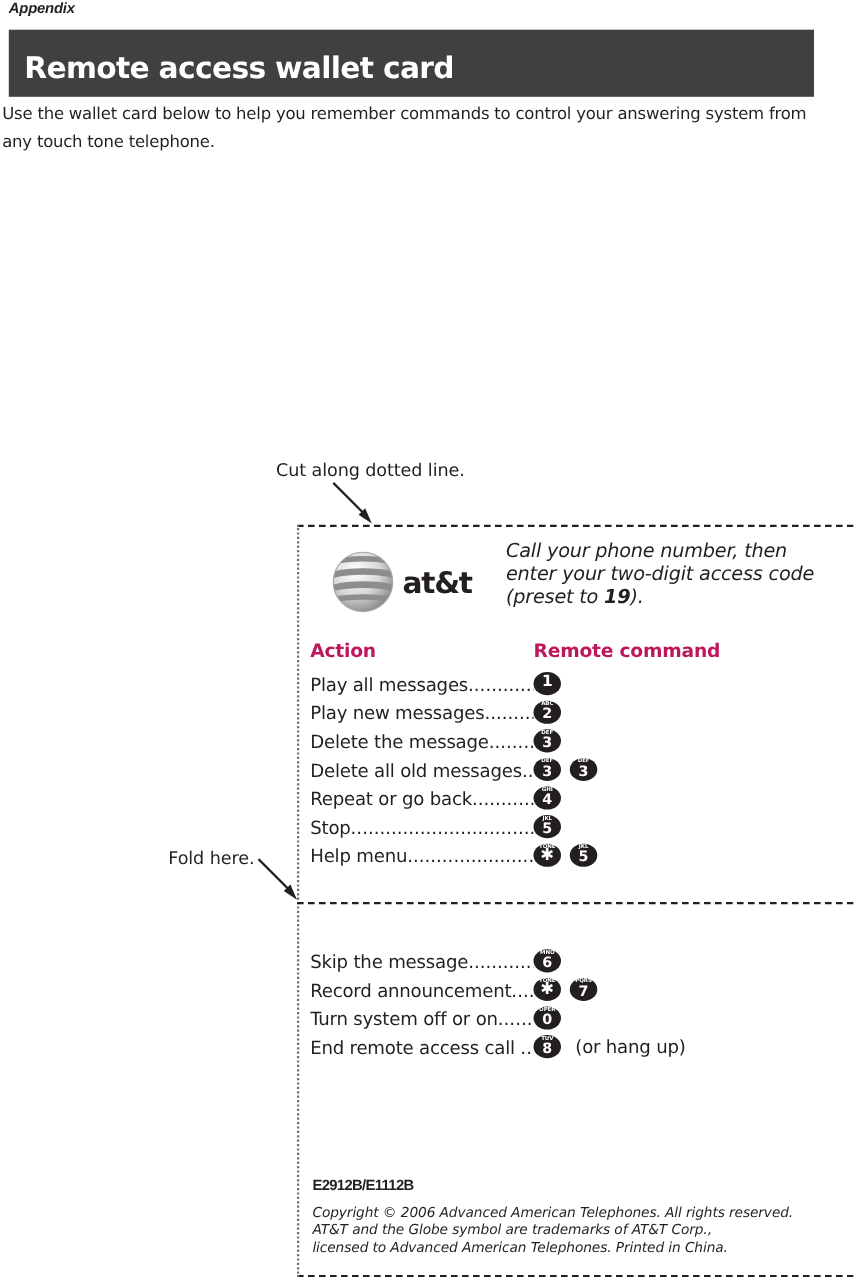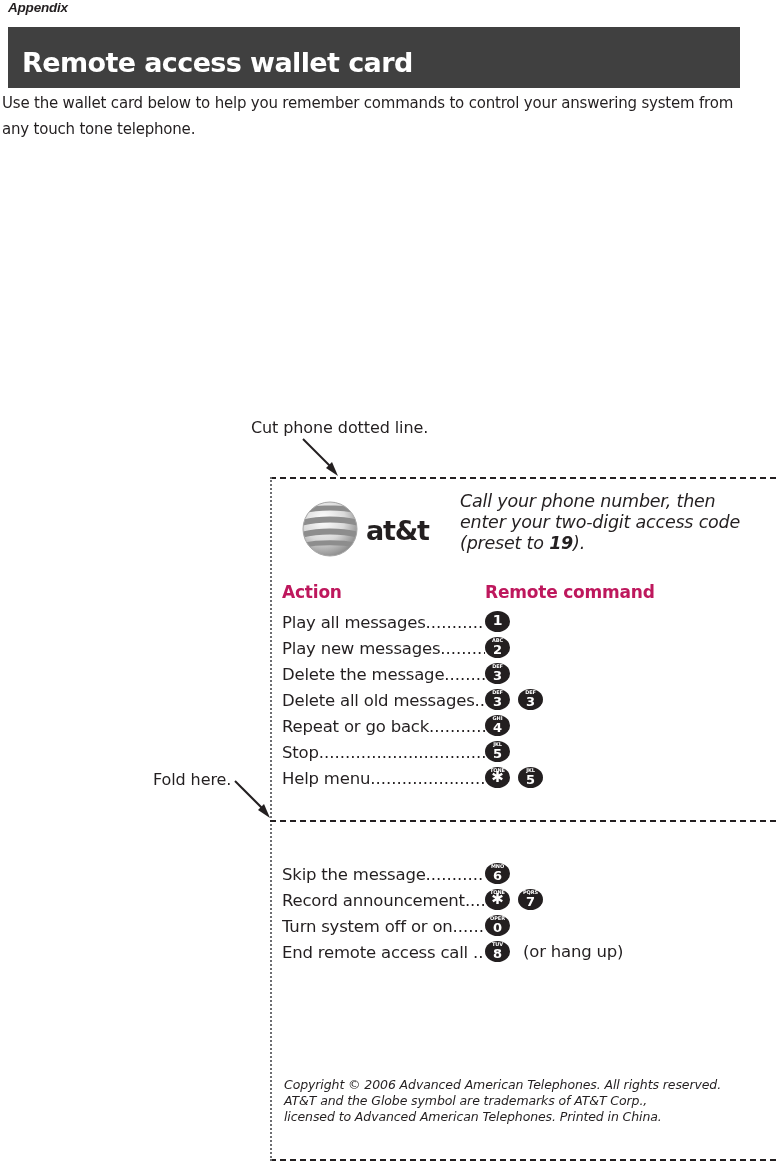--- a/index.html
+++ b/index.html
@@ -286,21 +286,21 @@
 <body>
 
 <div id="appendix-label">Appendix</div>
 
 <div id="title-bar">
   <div id="title-bar-text">Remote access wallet card</div>
 </div>
 
 <div id="intro-text">Use the wallet card below to help you remember commands to control your answering system from any touch tone telephone.</div>
 
-<div class="annotation" id="cut-label">Cut phone dotted line.</div>
+<div class="annotation" id="cut-label">Cut along dotted line.</div>
 <svg class="arrow-svg" id="cut-arrow" width="44" height="44" viewBox="0 0 44 44">
   <line x1="3" y1="3" x2="33" y2="33" stroke="#231f20" stroke-width="2"></line>
   <polygon points="38,40 26,32 32,26" fill="#231f20"></polygon>
 </svg>
 
 <div class="annotation" id="fold-label">Fold here.</div>
 <svg class="arrow-svg" id="fold-arrow" width="44" height="44" viewBox="0 0 44 44">
   <line x1="3" y1="3" x2="33" y2="33" stroke="#231f20" stroke-width="2"></line>
   <polygon points="38,40 26,32 32,26" fill="#231f20"></polygon>
 </svg>
@@ -458,20 +458,21 @@
           <span class="key">
             <span class="key-sub">TUV</span>
             <span class="key-digit">8</span>
           </span>
           <span class="suffix-text">(or hang up)</span>
         </div>
       </div>
     </div>
 
   <div id="card-footer">
+    <div class="footer-bold">E2912B/E1112B</div>
     <div id="footer-copyright">
       <div>Copyright © 2006 Advanced American Telephones.  All rights reserved.</div>
       <div>AT&amp;T and the Globe symbol are trademarks of AT&amp;T Corp.,</div>
       <div>licensed to Advanced American Telephones. Printed in China.</div>
     </div>
   </div>
 
 </div>
 
 </body></html>

